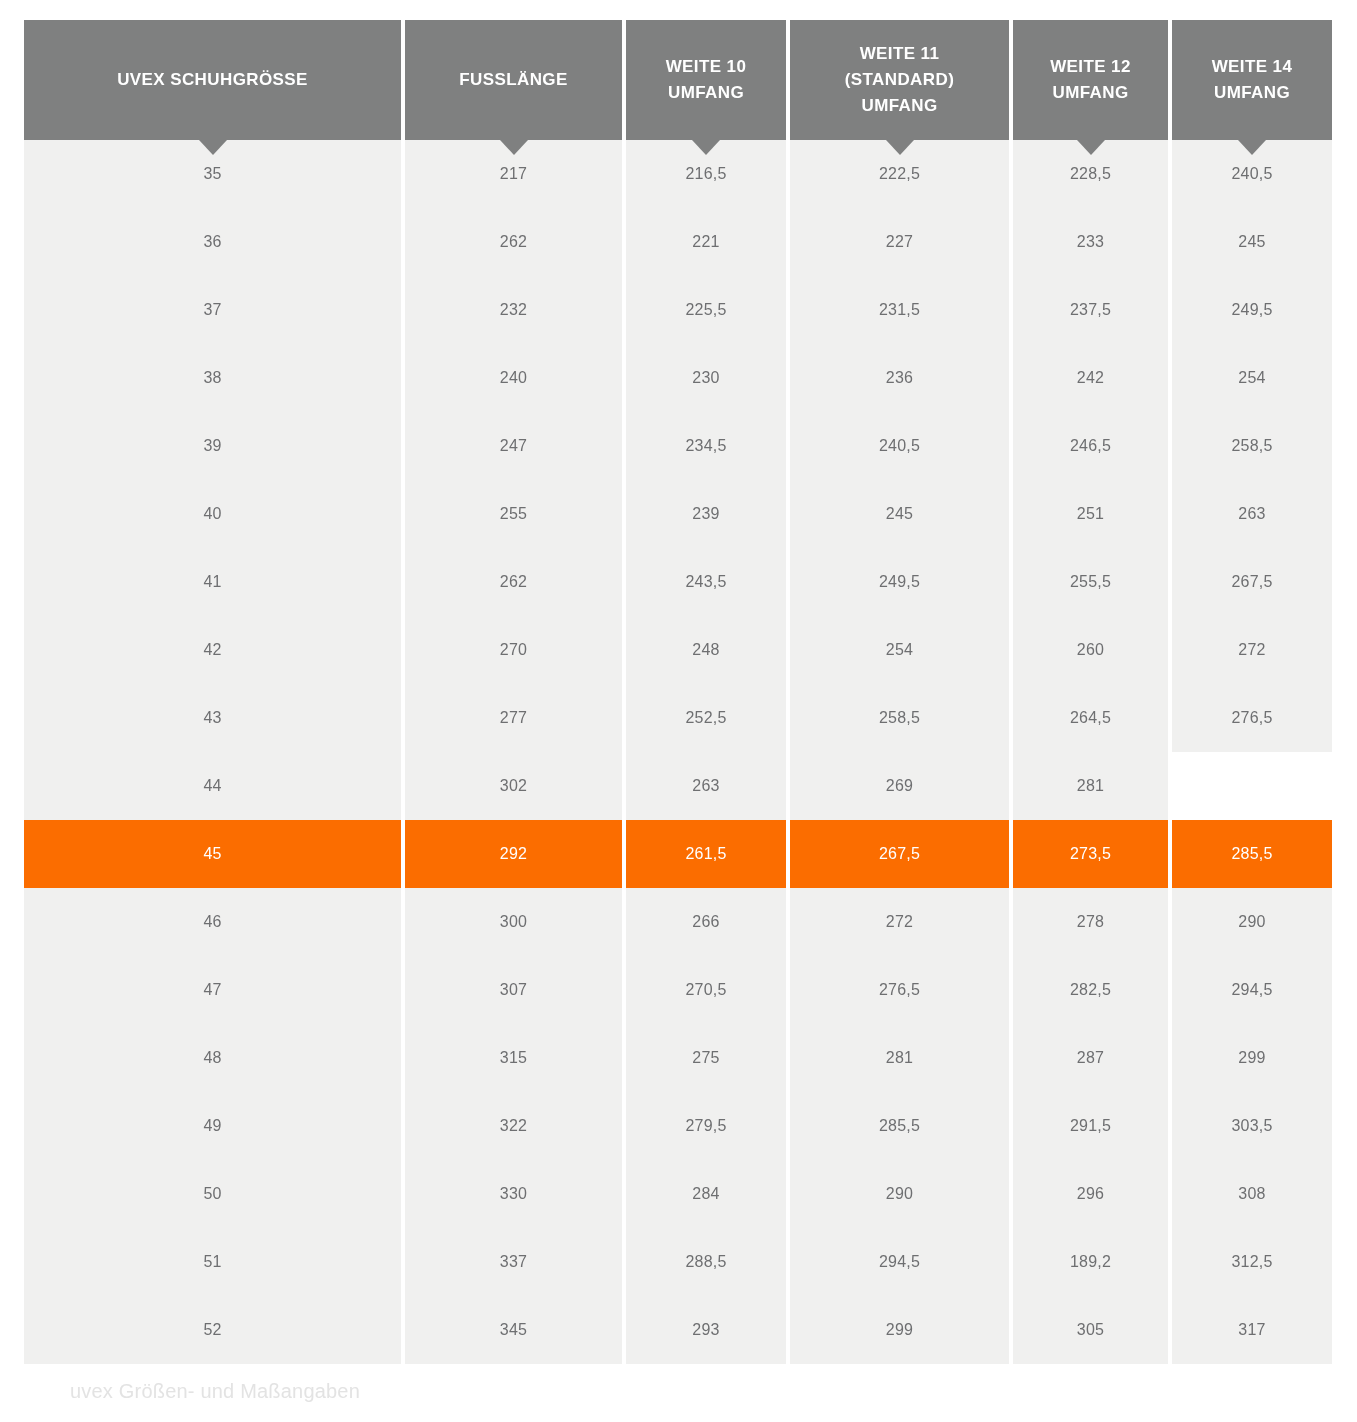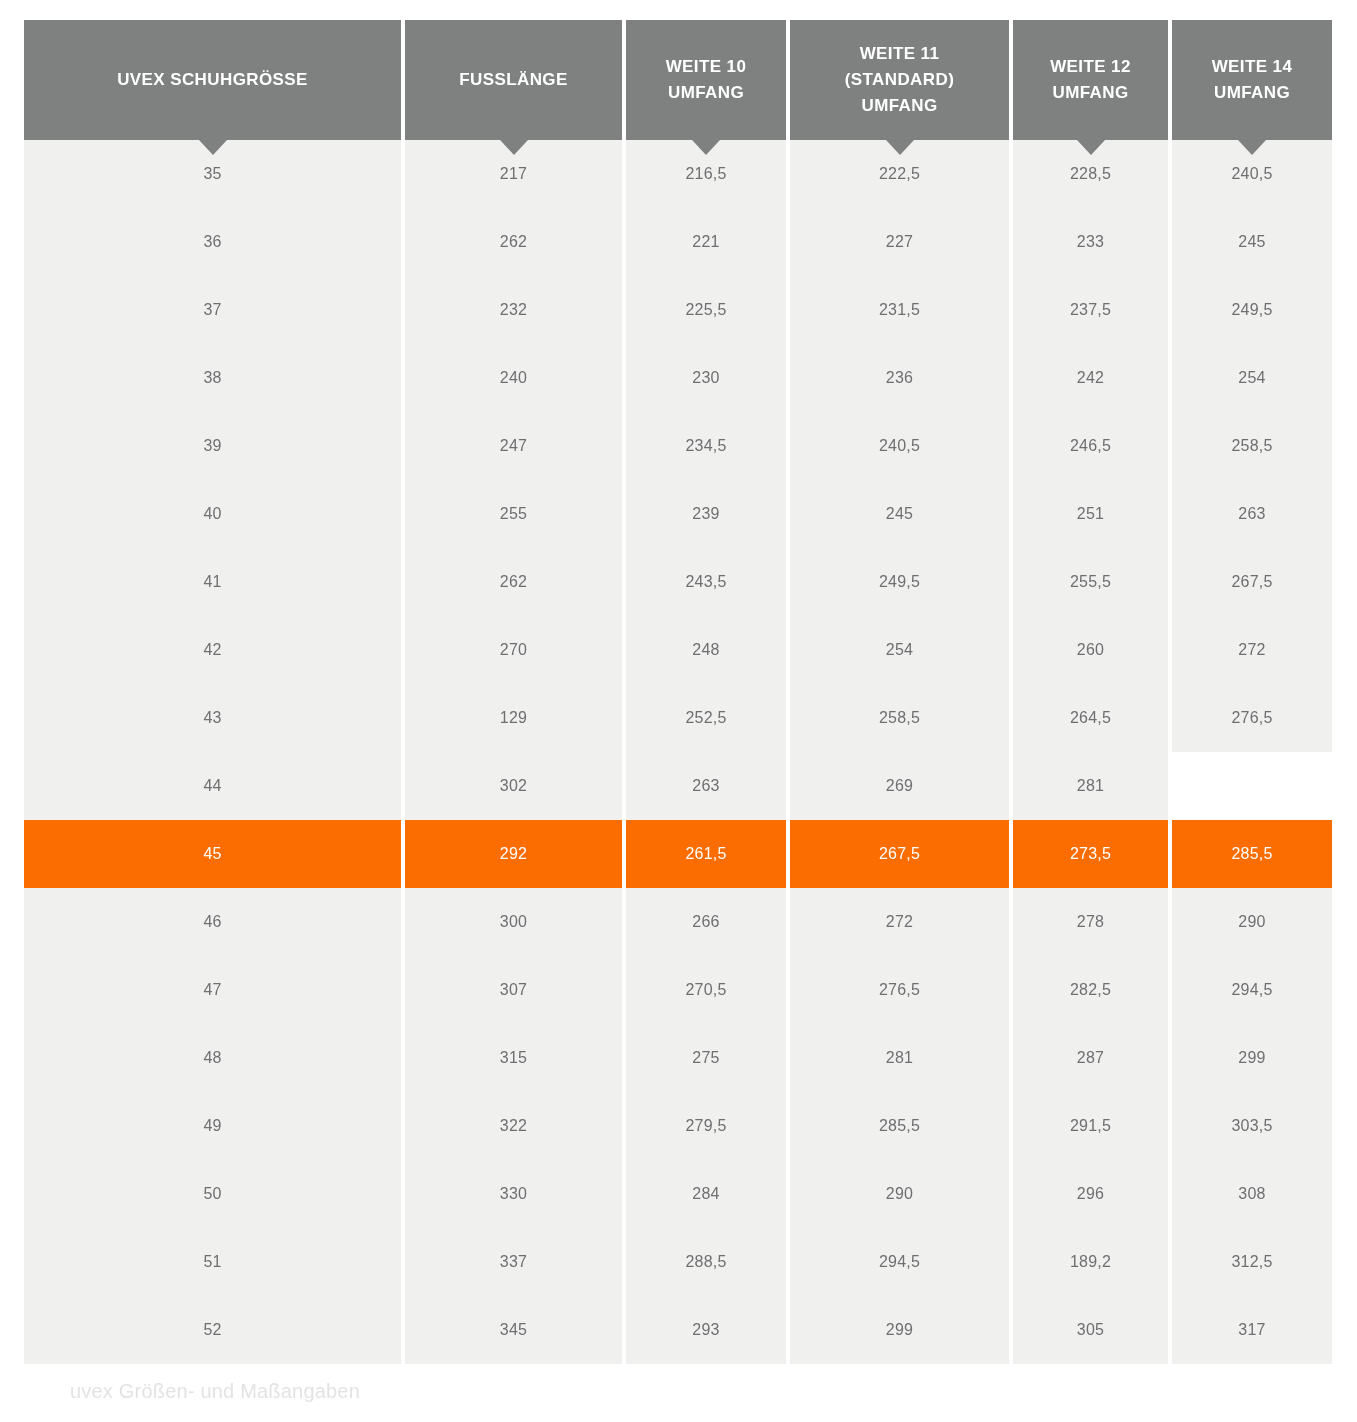--- a/index.html
+++ b/index.html
@@ -178,21 +178,21 @@
       <div class="trow">
         <div class="tcell">42</div>
         <div class="tcell">270</div>
         <div class="tcell">248</div>
         <div class="tcell">254</div>
         <div class="tcell">260</div>
         <div class="tcell">272</div>
       </div>
       <div class="trow">
         <div class="tcell">43</div>
-        <div class="tcell">129</div>
+        <div class="tcell">277</div>
         <div class="tcell">252,5</div>
         <div class="tcell">258,5</div>
         <div class="tcell">264,5</div>
         <div class="tcell">276,5</div>
       </div>
       <div class="trow">
         <div class="tcell">44</div>
         <div class="tcell">302</div>
         <div class="tcell">263</div>
         <div class="tcell">269</div>

